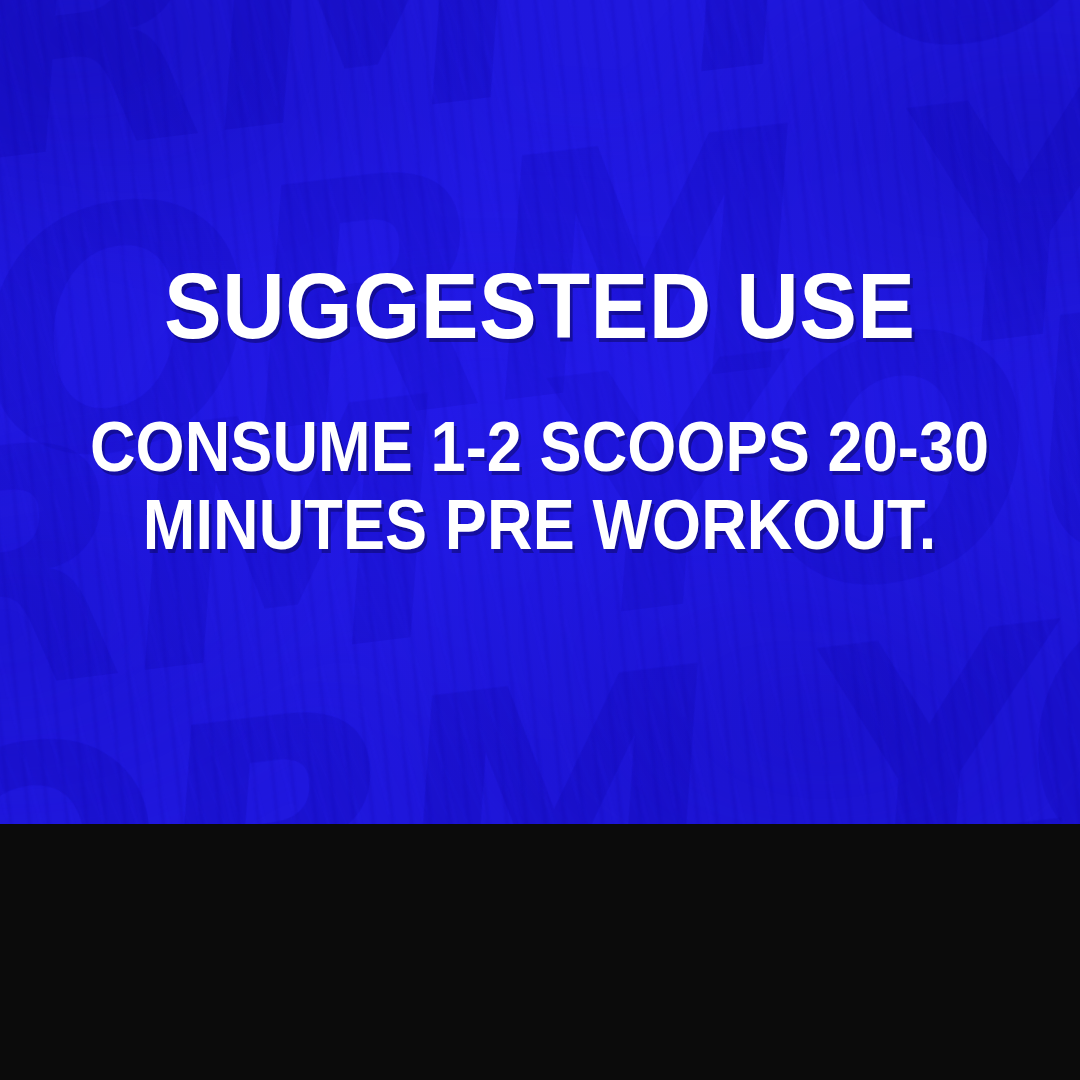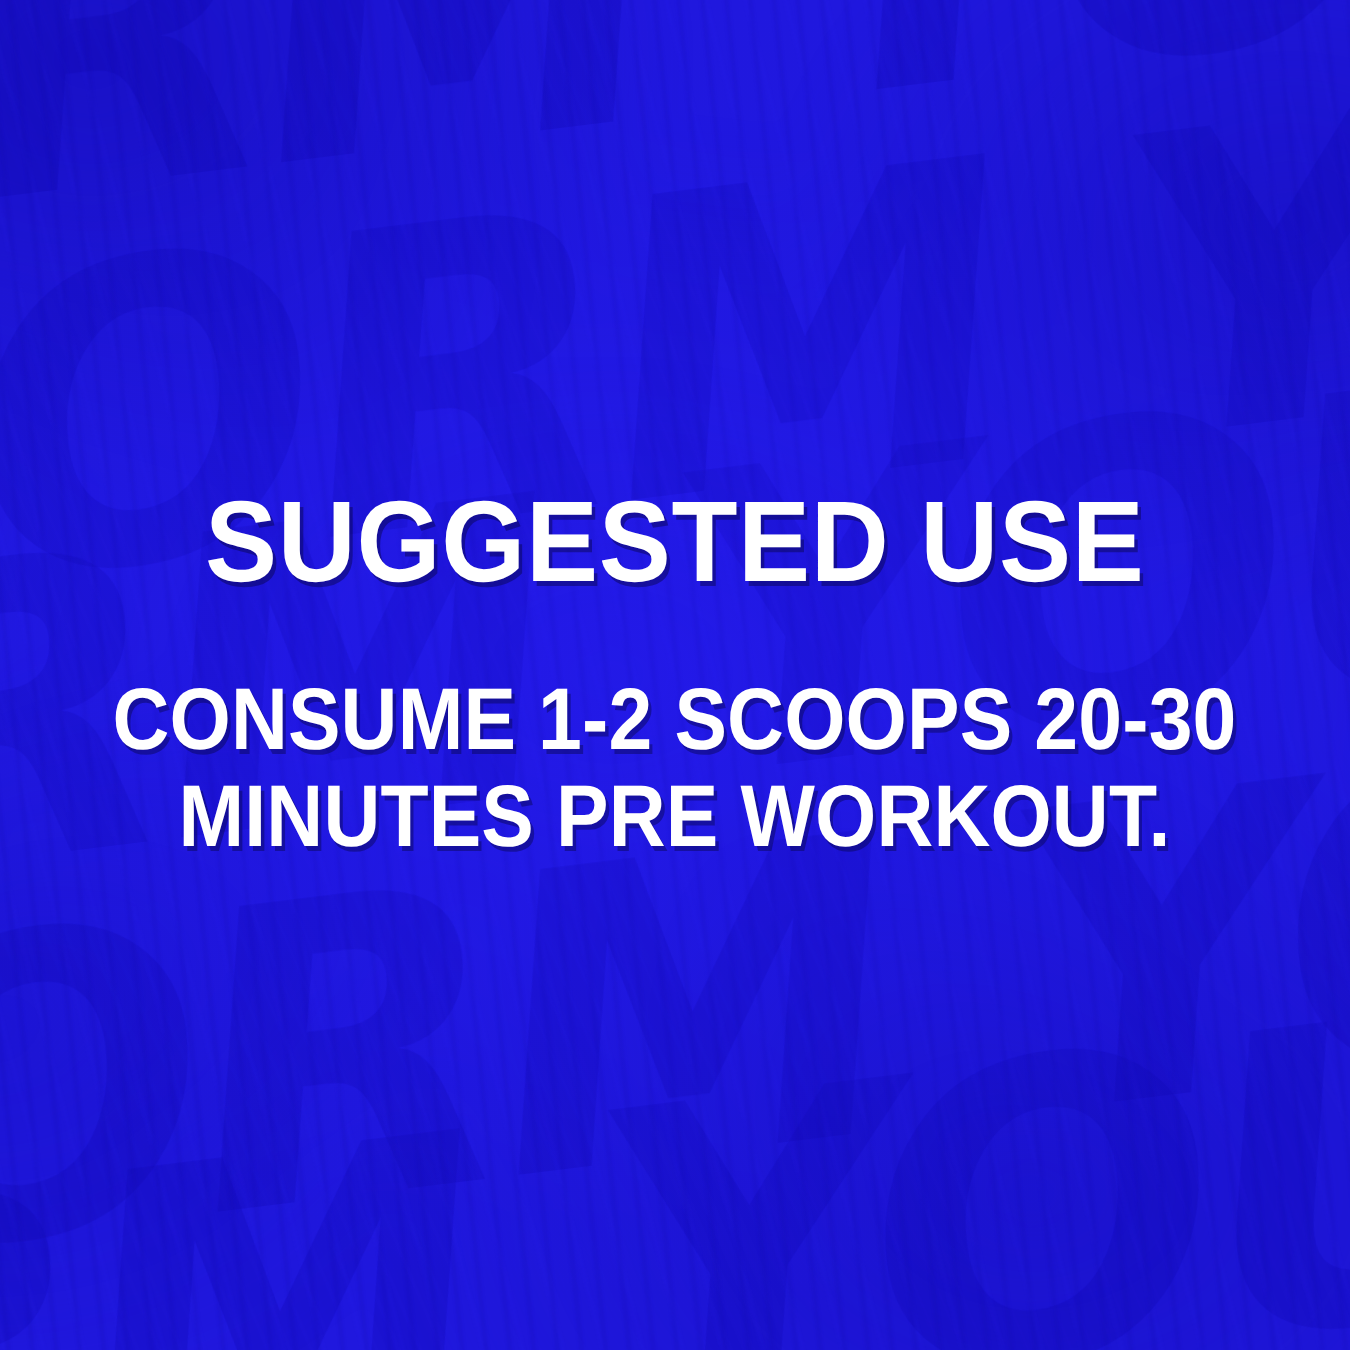--- a/index.html
+++ b/index.html
@@ -4,21 +4,21 @@
 <style>
   html, body {
     margin: 0;
     padding: 0;
     background: #0b0b0b;
   }
 
   #poster {
     position: relative;
     width: 1080px;
-    height: 1080px;
+    height: 824px;
     overflow: hidden;
     background: #d946ef;
     font-family: "Liberation Sans", "DejaVu Sans", sans-serif;
     -webkit-font-smoothing: antialiased;
   }
 
   
 
   .bg-base {
     position: absolute;

